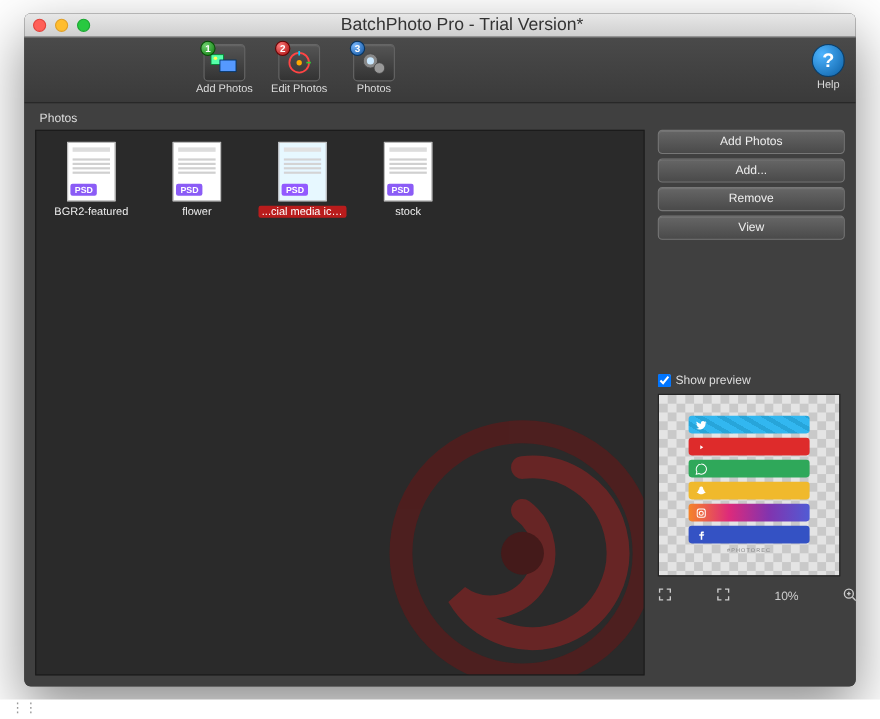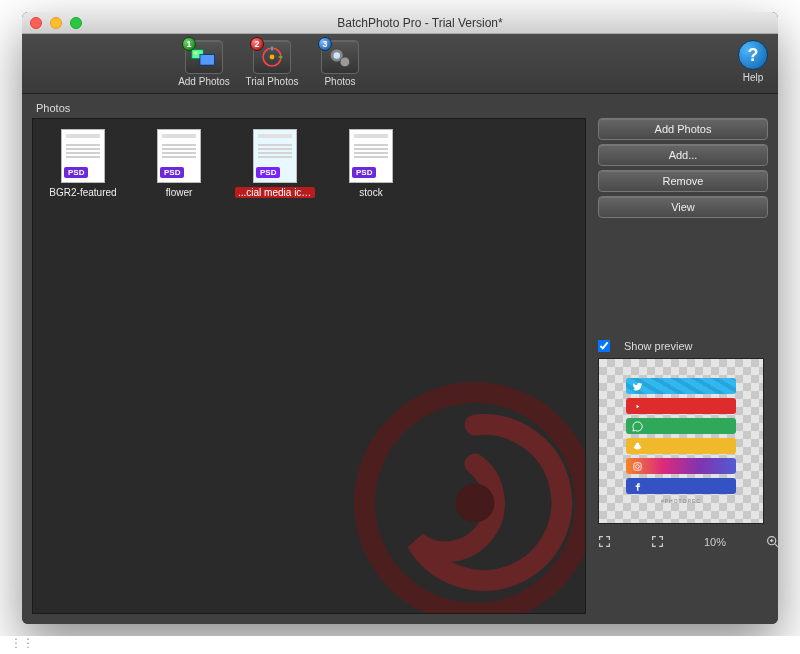--- a/index.html
+++ b/index.html
@@ -24,21 +24,21 @@
     border-bottom: 1px solid #aaa;
     position: relative;
   }
   .traffic { display: flex; gap: 8px; }
   .traffic span { width: 12px; height: 12px; border-radius: 50%; display: block; }
   .tl-red { background:#ff5f57; border:1px solid #e1423b; }
   .tl-yel { background:#ffbd2e; border:1px solid #e0a027; }
   .tl-grn { background:#28c940; border:1px solid #1ba732; }
   .title {
     position:absolute; left:12px; right:0; text-align:center;
-    font-size:12px; color:#333;margin-left:28px;
+    font-size:16px; color:#333;margin-left:28px;
   }
   .toolbar {
     background: linear-gradient(#4a4a4a,#3a3a3a);
     border-bottom:1px solid #222;
     padding:6px 10px;
     display:flex;
     align-items:flex-start;
   }
   .tool-group { display:flex; gap:4px; margin-left:140px; }
   .tool-item {
@@ -92,21 +92,21 @@
     position:relative;
     display:flex; flex-direction:column;
   }
   .file-icon::before{
     content:""; display:block; height:4px; background:#ddd; margin:4px;
   }
   .file-icon .bars { flex:1; padding:2px 4px; display:flex; flex-direction:column; gap:2px; }
   .file-icon .bars span{ height:2px; background:#d0d0d0;}
   .psd-tag {
     position:absolute; bottom:4px; left:2px;
-    background:#6d28d9; color:#fff; font-size:8px; font-weight:bold;
+    background:#8b5cf6; color:#fff; font-size:8px; font-weight:bold;
     padding:1px 4px; border-radius:2px;
   }
   .file-label {
     color:#eee; font-size:10px; margin-top:4px;
     max-width:80px; overflow:hidden; text-overflow:ellipsis; white-space:nowrap;
     text-align:center; padding:0 3px;
   }
   .file-selected .file-icon { filter: brightness(1.02) saturate(1.2); background:#e5f3ff;}
   .file-selected .file-label { background:#b91c1c; color:#fff; border-radius:2px; }
   .swirl {
@@ -120,21 +120,21 @@
   .side-buttons { display:flex; flex-direction:column; gap:4px; }
   .btn {
     background:linear-gradient(#666,#4a4a4a);
     color:#eee; font-size:11px;
     padding:4px 0;
     border:1px solid #777; border-radius:4px;
     text-align:center; cursor:pointer;
     box-shadow:inset 0 1px 0 rgba(255,255,255,0.1);
   }
   .side-gap { height:110px; }
-  .chk { display:flex; align-items:center; gap:14px; color:#ddd; font-size:11px; }
+  .chk { display:flex; align-items:center; gap:4px; color:#ddd; font-size:11px; }
   .chk input { width:12px; height:12px; }
   .preview {
     width:166px; height:166px;
     background: repeating-conic-gradient(#c9c9c9 0 25%, #e4e4e4 0 50%) 0 0/16px 16px;
     border:1px solid #222;
     display:flex; align-items:center; justify-content:center;
     position:relative;
   }
   .preview-inner {
     width:120px;
@@ -207,21 +207,21 @@
       <div class="tool-item">
         <div class="tool-icon" style="position:relative;">
           <span class="badge red">2</span>
           <svg viewBox="0 0 32 32">
               <circle cx="16" cy="16" r="11" fill="none" stroke="#f44" stroke-width="2"></circle>
               <circle cx="16" cy="16" r="3" fill="#fa0"></circle>
               <line x1="16" y1="3" x2="16" y2="8" stroke="#0cf" stroke-width="2"></line>
               <line x1="29" y1="16" x2="24" y2="16" stroke="#3c3" stroke-width="2"></line>
             </svg>
         </div>
-        <div class="tool-label">Trial Photos</div>
+        <div class="tool-label">Edit Photos</div>
       </div>
 
       <div class="tool-item">
         <div class="tool-icon" style="position:relative;">
           <span class="badge" style="background:radial-gradient(circle at 30% 30%,#7ab8ff,#0b4f9a);border-color:#06335f;">3</span>
           <svg viewBox="0 0 32 32">
               <circle cx="12" cy="14" r="8" fill="#888" stroke="#444"></circle>
               <circle cx="12" cy="14" r="4" fill="#c9e8ff"></circle>
               <circle cx="22" cy="22" r="6" fill="#999" stroke="#444"></circle>
             </svg>

